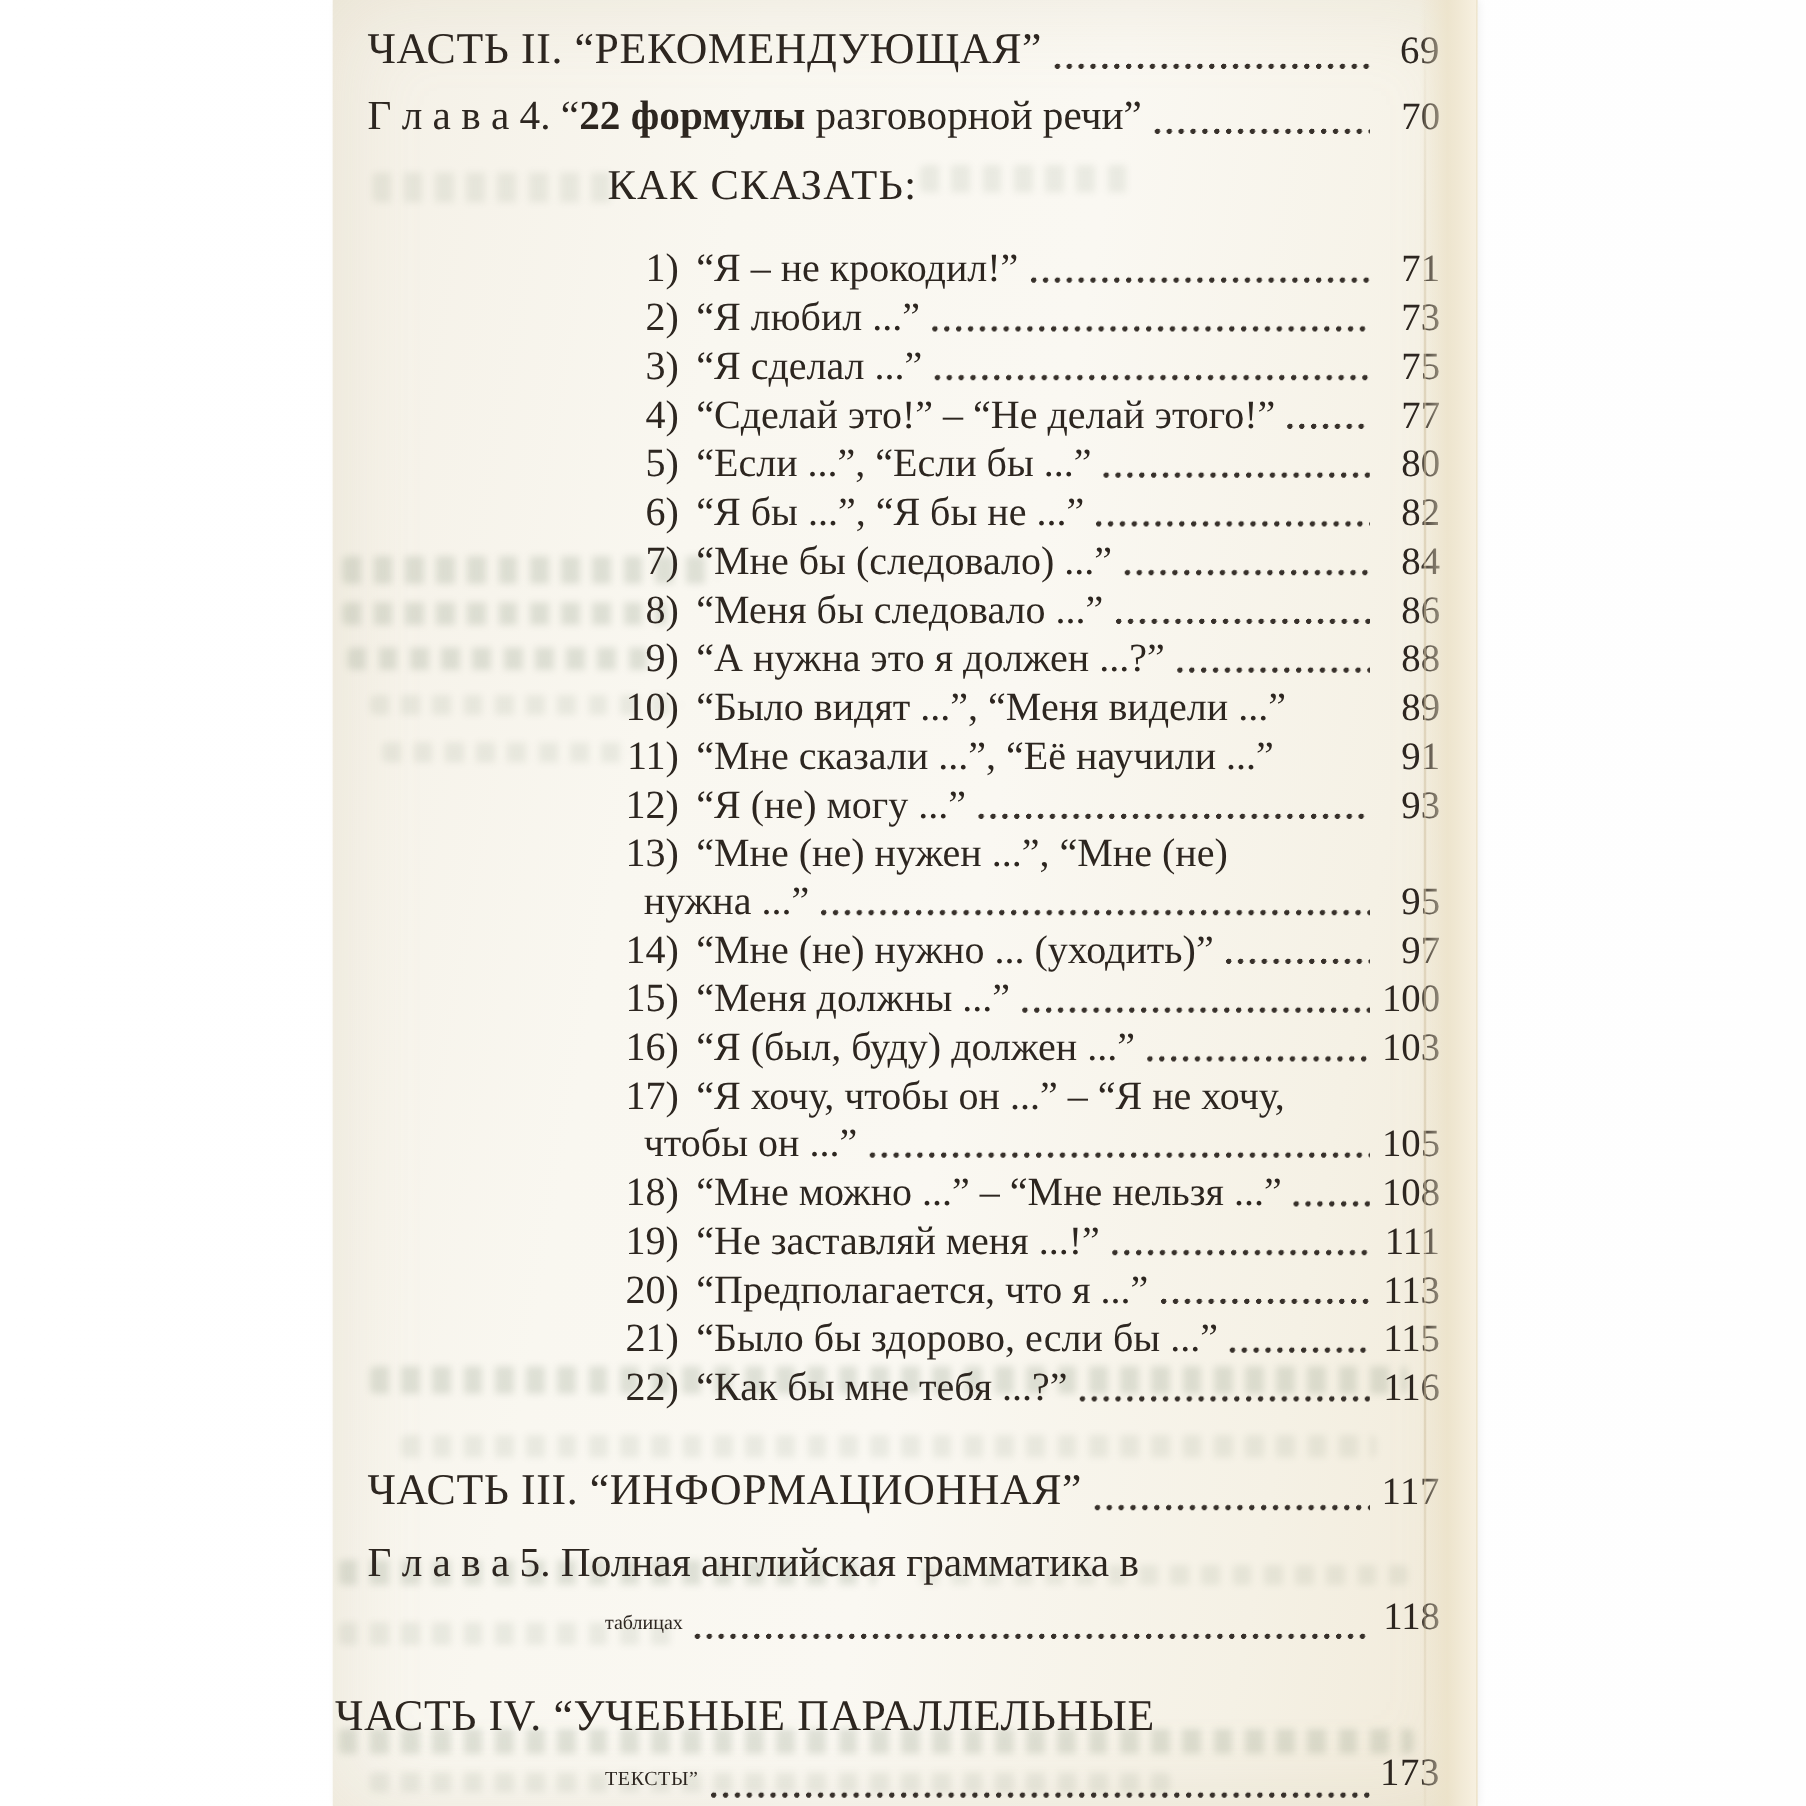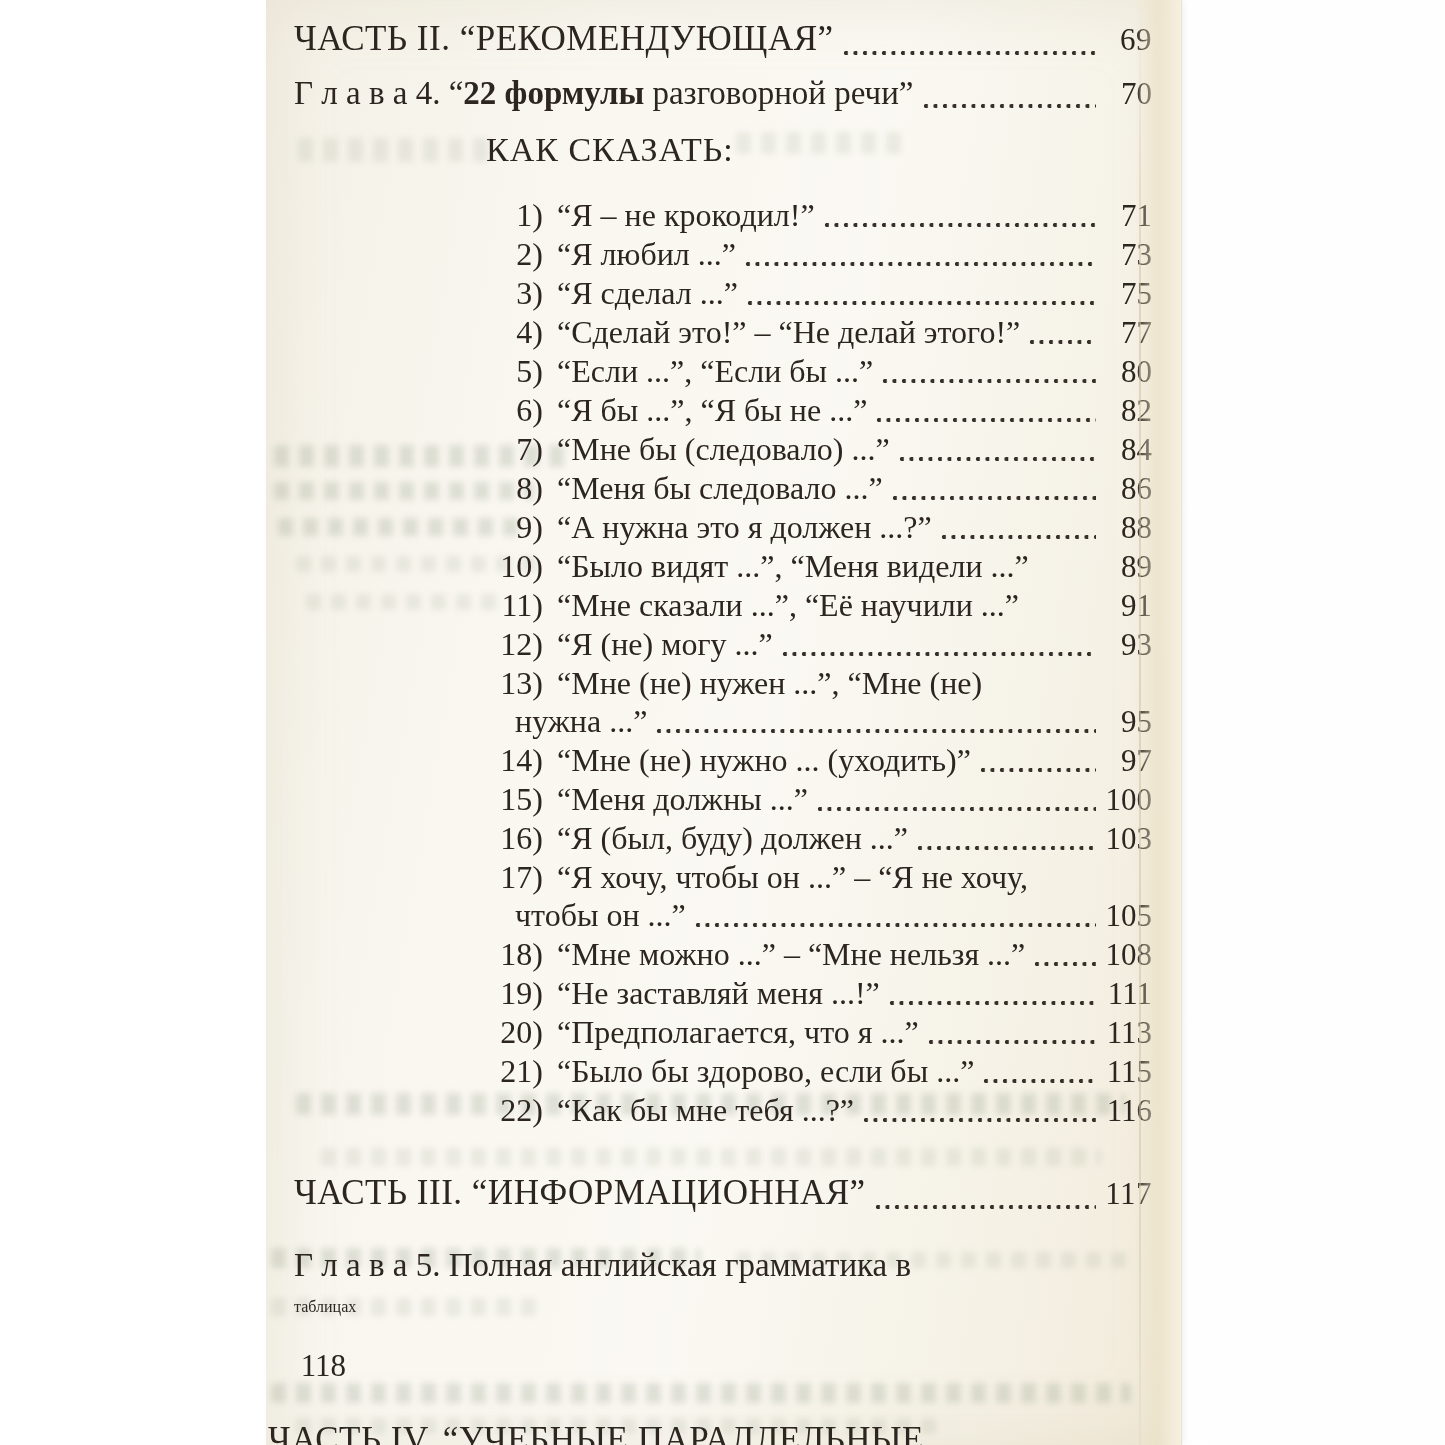--- a/index.html
+++ b/index.html
@@ -81,25 +81,25 @@
   }
   .row.noleader .leader{background-image:none;}
   
   .row.part{font-size:35px;line-height:46px;letter-spacing:.5px;}
   .row.chapter{font-size:33px;line-height:44px;}
   .row.chapter{margin-top:8px;}
   .row.center{font-size:34px;line-height:44px;margin-top:12px;margin-bottom:24px;margin-left:192px;letter-spacing:1px;}
   .row.item{margin-left:195px;}
   .row.item .num{flex-basis:54px;}
   .row.cont .num{flex-basis:26px;margin-right:0;}
-  .row.cont2{font-size:inherit;flex-direction:column;}
+  .row.cont2{margin-left:190px;font-size:inherit;}
   .row.part.cont2{line-height:44px;}
   .row.chapter.cont2{line-height:40px;margin-top:0;}
   .row.gap-lg{margin-top:40px;}
-  .row.gap-md{margin-top:26px;}
+  .row.gap-md{margin-top:13px;}
   .row.gap-sm{margin-top:31px;gap:44px;}
   .row.edge{margin-left:-26px;}
 </style>
 </head>
 <body>
 
 <div class="photo">
   <div class="page">
 
     <div class="bleed light" style="left:32px;top:138px;width:200px;height:24px;"></div>

